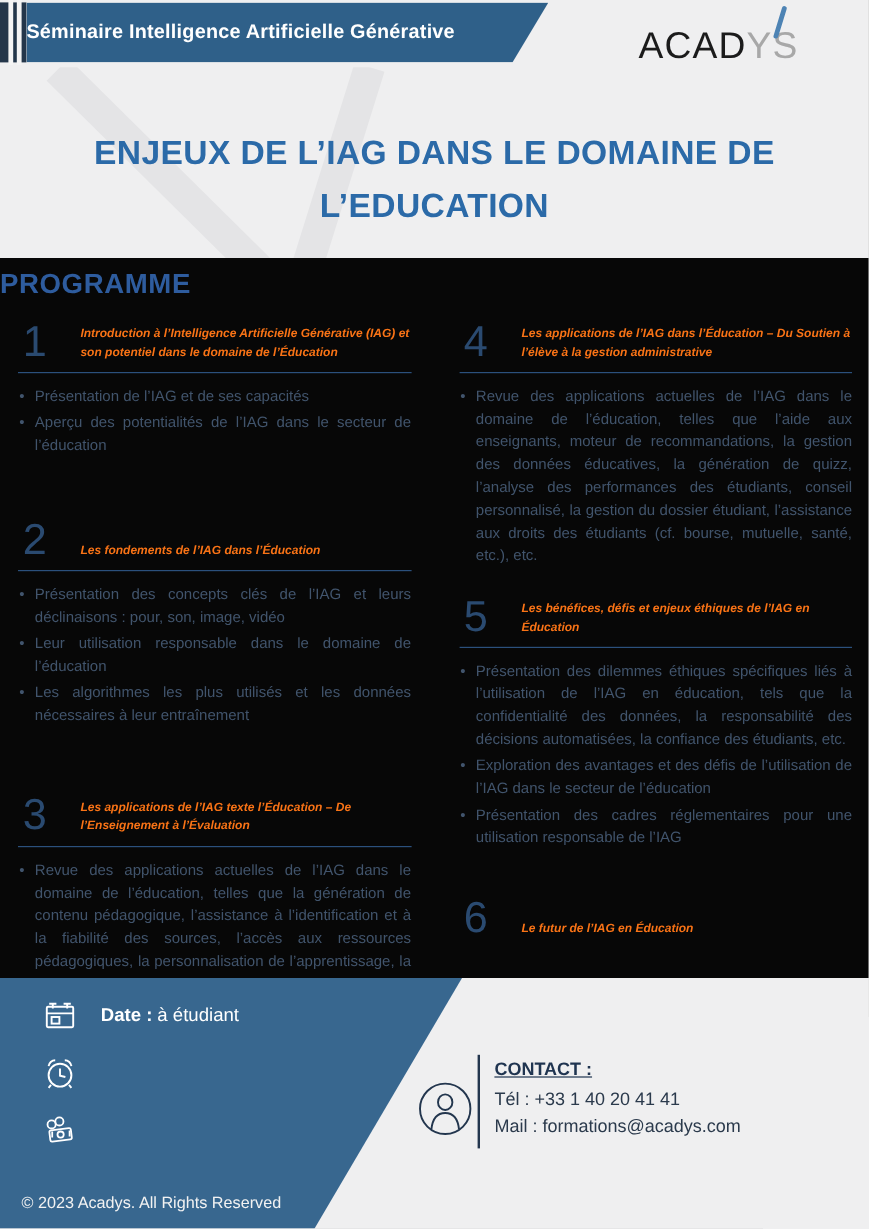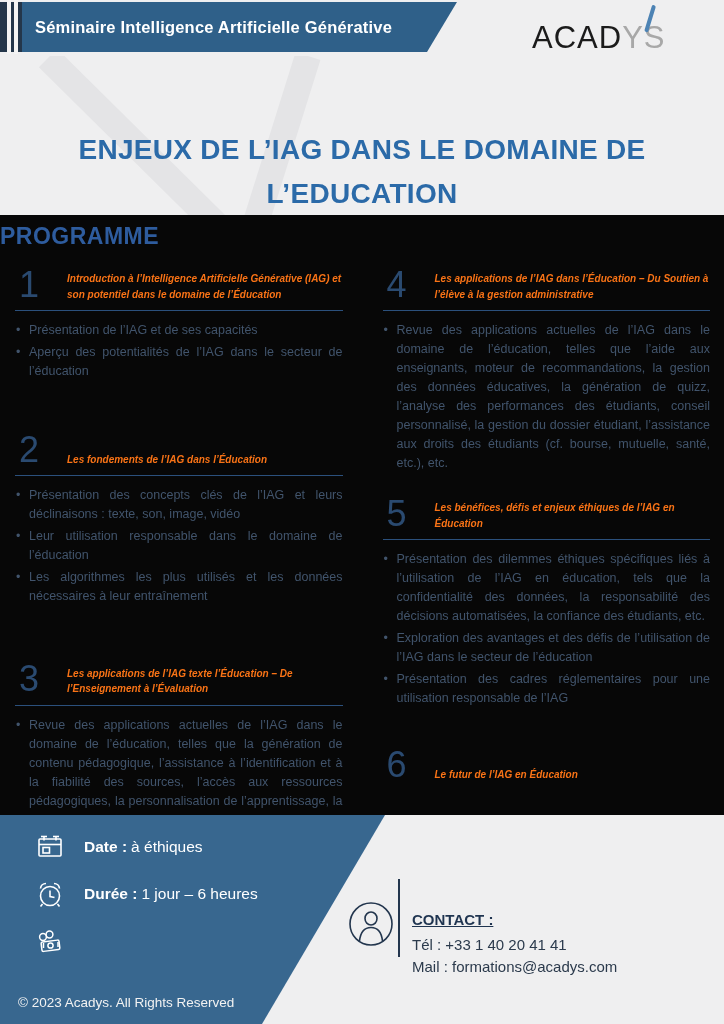--- a/index.html
+++ b/index.html
@@ -13,33 +13,33 @@
   .header-band{position:absolute;top:0;left:0;width:724px;height:56px;}
   .navy-block{position:absolute;left:0;top:2px;width:22px;height:50px;background:#24364a;}
   .deco-bar{position:absolute;top:0;width:4px;height:54px;background:#f4f4f4;}
   .deco-bar.b1{left:7px;}
   .deco-bar.b2{left:14px;}
   .banner{
     position:absolute;left:22px;top:2px;width:435px;height:50px;background:#2f6089;
     clip-path:polygon(0 0,100% 0,calc(100% - 30px) 100%,0 100%);
     display:flex;align-items:center;
   }
-  .banner-title{color:#ffffff;font-weight:bold;font-size:16.5px;padding-left:13px;letter-spacing:.2px;}
+  .banner-title{color:#ffffff;font-weight:bold;font-size:16.5px;letter-spacing:.2px;}
   .logo{position:absolute;right:22px;top:16px;width:170px;height:44px;font-size:31px;letter-spacing:1px;line-height:44px;}
   .logo .p1{color:#1b1b1b;}
   .logo .p2{color:#a8a8a8;}
   .logo-slash{
     position:absolute;left:112px;top:-12px;width:4px;height:28px;background:#4d83b4;
     transform:rotate(17deg);transform-origin:bottom center;border-radius:2px;
   }
   
   .hero-band{position:absolute;top:56px;left:0;width:724px;height:159px;}
   .watermark{position:absolute;left:18px;top:0;pointer-events:none;}
   .hero-title{
-    position:relative;margin-top:72px;text-align:center;
+    position:relative;margin-top:50px;text-align:center;
     color:#2b6aa8;font-weight:bold;font-size:28px;line-height:44px;letter-spacing:.3px;
   }
   
   .program-band{position:absolute;top:215px;left:0;width:724px;height:600px;background:#070707;overflow:hidden;}
   .program-heading{margin-top:8px;color:#2e5c9e;font-weight:bold;font-size:23px;letter-spacing:.5px;}
   .cols{display:grid;grid-template-columns:1fr 1fr;column-gap:40px;padding:0 14px 0 15px;margin-top:4px;}
   .section{}
   .col-left .section:nth-child(1){margin-top:14px;}
   .col-left .section:nth-child(2){margin-top:52px;}
   .col-left .section:nth-child(3){margin-top:56px;}
@@ -67,21 +67,21 @@
   }
   .info-list{position:absolute;left:34px;top:16px;width:250px;}
   .info-row{display:flex;align-items:flex-start;margin-bottom:15px;}
   .info-icon{flex:0 0 34px;margin-right:16px;margin-top:0;}
   .info-text{color:#ffffff;font-size:15.5px;line-height:1.45;padding-top:5px;}
   .info-text .lab{font-weight:bold;margin-right:4px;}
   .contact{position:absolute;left:346px;top:62px;width:340px;}
   .person-wrap{position:absolute;left:2px;top:24px;}
   .contact-divider{position:absolute;left:52px;top:2px;width:1.5px;height:78px;background:#23364e;}
   .contact-text{position:absolute;left:66px;top:4px;color:#2b3a4c;font-size:15px;line-height:1.5;}
-  .contact-heading{font-weight:bold;text-decoration:underline;color:#1f3450;margin-bottom:2px;font-size:15px;margin-top:28px;}
+  .contact-heading{font-weight:bold;text-decoration:underline;color:#1f3450;margin-bottom:2px;font-size:15px;}
   .copyright{position:absolute;left:18px;bottom:14px;color:#f2f2f2;font-size:13.5px;}
   svg{display:block;}
 </style>
 </head>
 <body>
 
 <div class="page">
 
   <div class="header-band">
     <div class="navy-block"></div>
@@ -122,21 +122,21 @@
             </ul>
     </div>
 
     <div class="section">
       <div class="sec-head">
         <div class="sec-num">2</div>
         <h3 class="sec-title">Les fondements de l’IAG dans l’Éducation</h3>
       </div>
       <div class="sec-rule"></div>
       <ul class="sec-bullets">
-              <li>Présentation des concepts clés de l’IAG et leurs déclinaisons : texte, son, image, vidéo</li>
+              <li>Présentation des concepts clés de l’IAG et leurs déclinaisons : pour, son, image, vidéo</li>
               <li>Leur utilisation responsable dans le domaine de l’éducation</li>
               <li>Les algorithmes les plus utilisés et les données nécessaires à leur entraînement</li>
             </ul>
     </div>
 
     <div class="section">
       <div class="sec-head">
         <div class="sec-num">3</div>
         <h3 class="sec-title">Les applications de l’IAG texte l’Éducation – De l’Enseignement à l’Évaluation</h3>
       </div>
@@ -191,34 +191,33 @@
           <svg width="32" height="32" viewBox="0 0 32 32" fill="none" stroke="#ffffff" stroke-width="1.6">
             <rect x="5" y="8" width="22" height="17" rx="1"></rect>
             <line x1="5" y1="13.5" x2="27" y2="13.5"></line>
             <line x1="10" y1="5" x2="10" y2="9.5"></line>
             <line x1="22" y1="5" x2="22" y2="9.5"></line>
             <line x1="7" y1="5.5" x2="13" y2="5.5"></line>
             <line x1="19" y1="5.5" x2="25" y2="5.5"></line>
             <rect x="9" y="16.5" width="6.5" height="5.5"></rect>
           </svg>
         </span>
-        <span class="info-text"><span class="lab">Date :</span><span>à éthiques</span></span>
+        <span class="info-text"><span class="lab">Date :</span><span>à étudiant</span></span>
       </div>
       <div class="info-row">
         <span class="info-icon">
           <svg width="32" height="32" viewBox="0 0 32 32" fill="none" stroke="#ffffff" stroke-width="1.6">
             <circle cx="16" cy="18" r="9.5"></circle>
             <path d="M16 12.5 L16 18.5 L20.5 19.5"></path>
             <path d="M6.5 10.5 A 5.5 5.5 0 0 1 12 5.5"></path>
             <path d="M25.5 10.5 A 5.5 5.5 0 0 0 20 5.5"></path>
             <path d="M8.5 26 L6.5 28.5"></path>
             <path d="M23.5 26 L25.5 28.5"></path>
           </svg>
         </span>
-        <span class="info-text"><span class="lab">Durée :</span><span>1 jour – 6 heures</span></span>
       </div>
       <div class="info-row">
         <span class="info-icon">
           <svg width="32" height="32" viewBox="0 0 32 32" fill="none" stroke="#ffffff" stroke-width="1.5">
             <circle cx="9" cy="12" r="3.4"></circle>
             <circle cx="15.5" cy="9.5" r="3.4"></circle>
             <rect x="7.5" y="16" width="18" height="9.5" rx="1.5" transform="rotate(-7 16.5 20.8)"></rect>
             <circle cx="16.5" cy="20.5" r="2.6"></circle>
             <line x1="9.5" y1="18" x2="9.5" y2="23"></line>
             <line x1="24" y1="17" x2="24" y2="22"></line>

